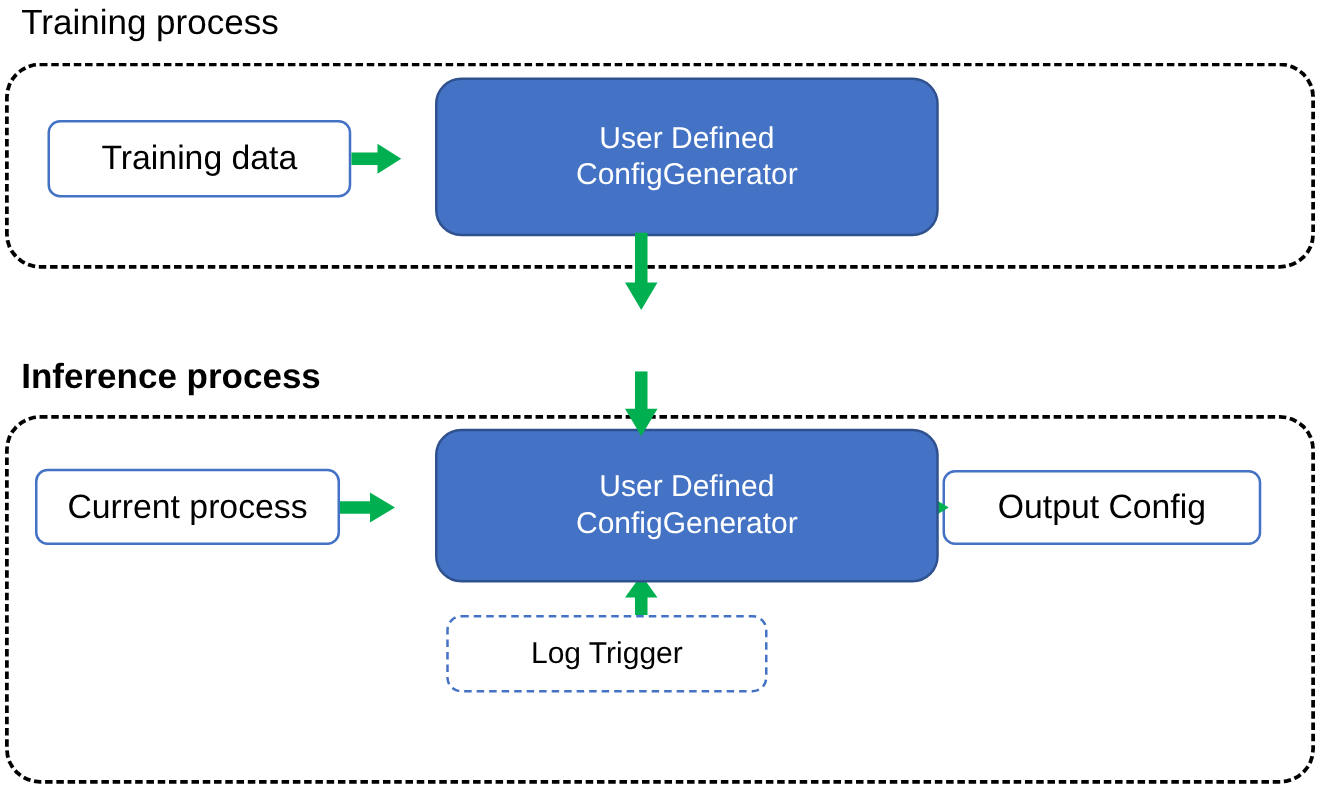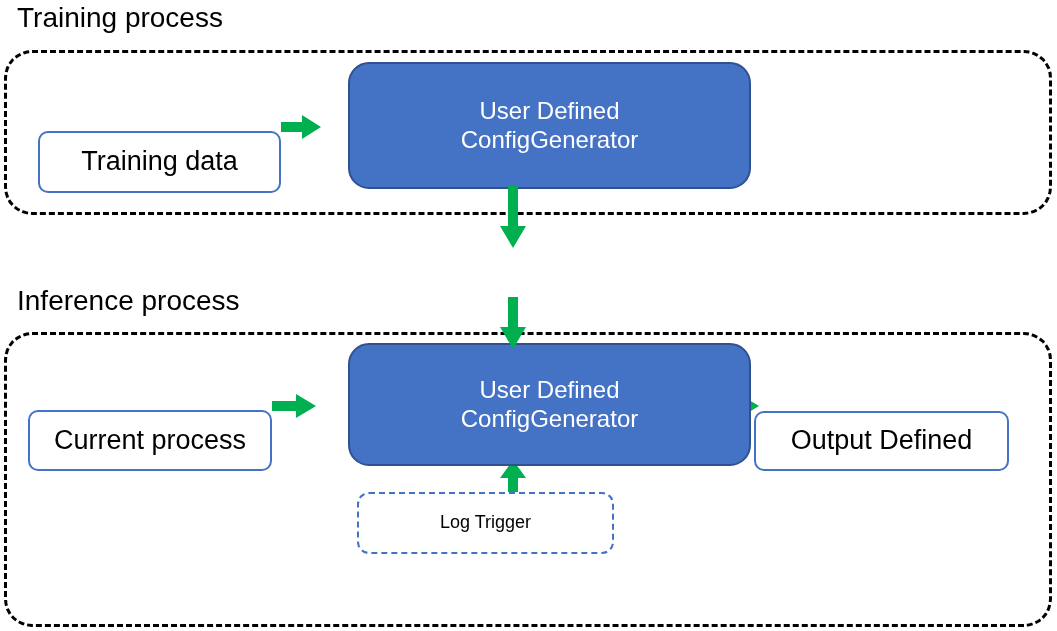--- a/index.html
+++ b/index.html
@@ -21,21 +21,21 @@
   
   .section-caption {
     position: absolute;
     font-size: 28px;
     line-height: 1;
     color: #000000;
     white-space: nowrap;
     font-family: "Liberation Sans", sans-serif;
   }
   #caption-training { left: 17px; top: 4px; }
-  #caption-inference { left: 17px; top: 287px; }
+  #caption-inference { left: 17px; top: 287px; font-weight: bold; }
 
   
   .process-container {
     position: absolute;
     border: 3px dashed #000000;
     border-radius: 28px;
     background: transparent;
     box-sizing: border-box;
   }
   #container-training { left: 4px; top: 50px; width: 1048px; height: 165px; }
@@ -52,40 +52,39 @@
     line-height: 1.18;
   }
 
   
   .node-outline {
     background: #ffffff;
     border: 2px solid #4472C4;
     border-radius: 10px;
     color: #000000;
     font-size: 27px;
-    margin-top: 35px;
   }
 
   
   .node-filled {
     background: #4472C4;
     border: 2px solid #2F528F;
     border-radius: 21px;
     color: #ffffff;
     font-size: 24px;
     margin-left: 36px;
   }
 
   
   .node-dashed {
     background: #ffffff;
     border: 2.5px dashed #4472C4;
     border-radius: 12px;
     color: #000000;
-    font-size: 18px;
+    font-size: 24px;
   }
 
   
   #node-training-data   { left: 38px;  top: 96px;  width: 243px; height: 62px; }
   #node-train-generator { left: 312px; top: 62px;  width: 403px; height: 127px; z-index: 3; }
   #node-checkpoint      { left: 394px; top: 243px; width: 237px; height: 58px; z-index: 4; }
   #node-current-status  { left: 28px;  top: 375px; width: 244px; height: 61px; }
   #node-inf-generator   { left: 312px; top: 343px; width: 403px; height: 123px; z-index: 3; }
   #node-output-config   { left: 754px; top: 376px; width: 255px; height: 60px; }
   #node-log-trigger     { left: 357px; top: 492px; width: 257px; height: 62px; z-index: 5; }
@@ -149,21 +148,21 @@
 
   <div class="node node-outline" id="node-current-status">Current process</div>
 
   <div class="node node-filled" id="node-inf-generator">
     <span style="display:block">
       <span>User Defined</span><br>
       <span>ConfigGenerator</span>
     </span>
   </div>
 
-  <div class="node node-outline" id="node-output-config">Output Defined</div>
+  <div class="node node-outline" id="node-output-config">Output Config</div>
 
   <svg class="arrow" id="arrow-status-to-gen" viewBox="0 0 44 34">
     <g fill="#00B050">
       <rect x="0" y="12" width="28" height="10"></rect>
       <polygon points="24,5 44,17 24,29"></polygon>
     </g>
   </svg>
 
   <svg class="arrow" id="arrow-gen-to-output" viewBox="0 0 48 34">
     <g fill="#00B050">

